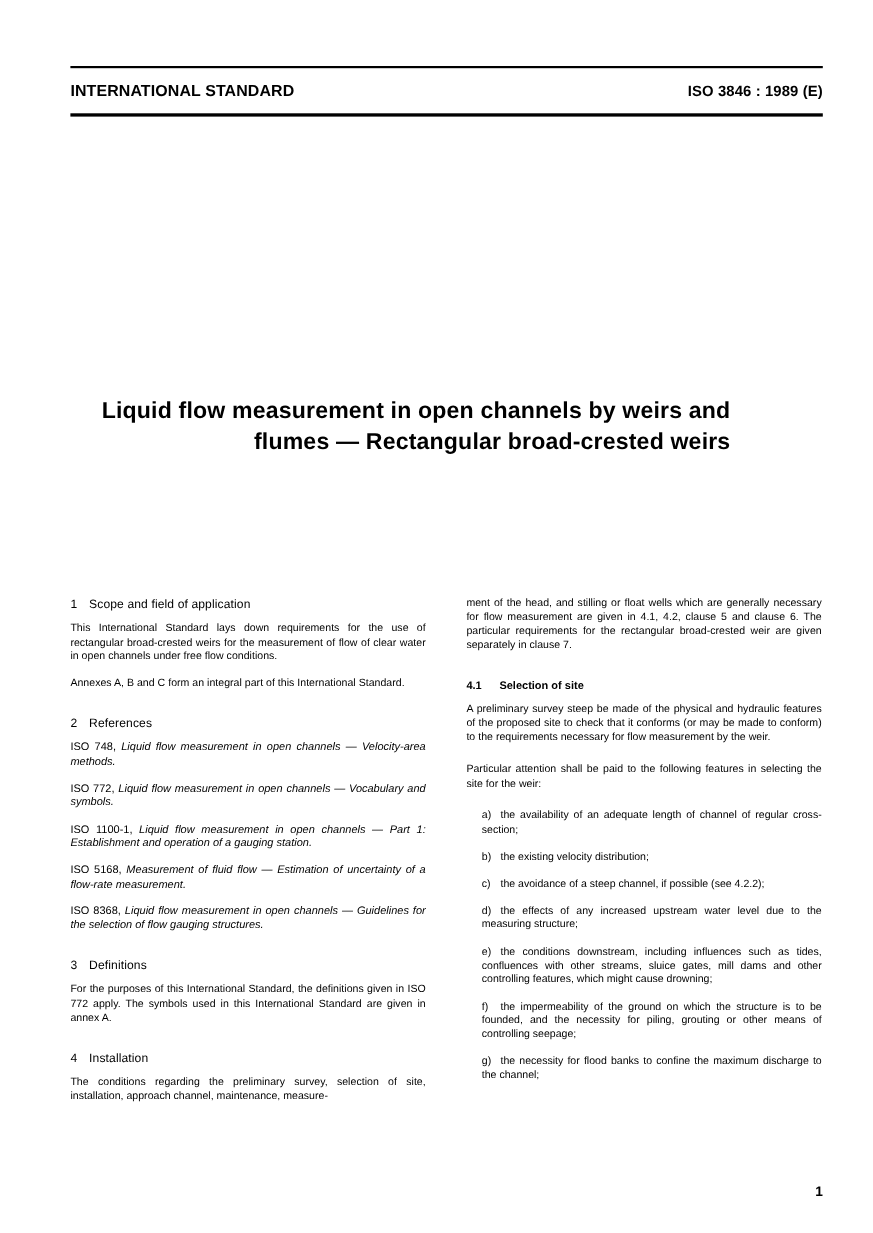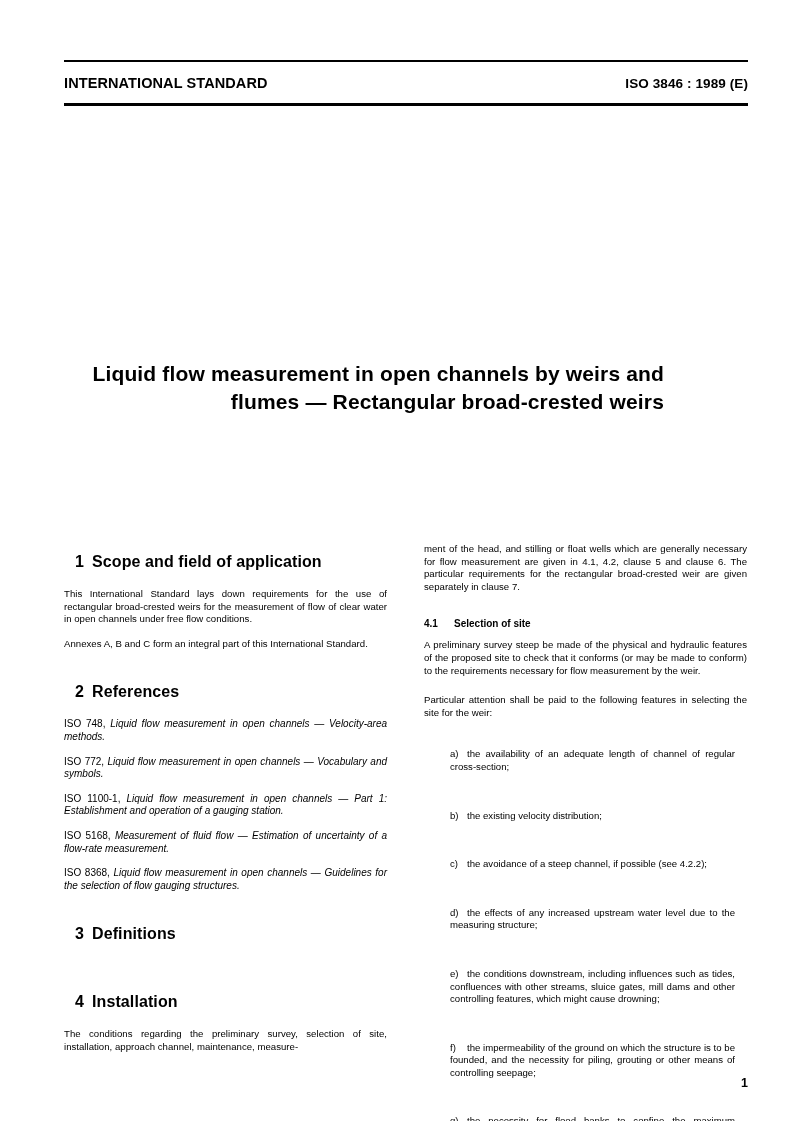--- a/index.html
+++ b/index.html
@@ -77,23 +77,23 @@
     top: 543px;
     width: 684px;
     display: flex;
     gap: 37px;
   }
   .col {
     width: 323px;
   }
 
   h2.sec {
-    font-size: 16px;
-    font-weight: bold;
-    margin: 11px;
+    font-size: 11px;
+    font-weight: normal;
+    margin: 0;
     padding: 0;
     line-height: 15px;
     letter-spacing: 0.1px;
   }
   h2.sec .num {
     display: inline-block;
     width: 17px;
   }
   h3.subsec {
     font-size: 10px;
@@ -121,21 +121,21 @@
     margin: 0;
     padding: 0;
     text-align: justify;
   }
   p.ref i {
     font-style: italic;
   }
   p.listitem {
     font-size: 9.6px;
     line-height: 12.6px;
-    margin: 12px;
+    margin: 0;
     padding: 0 0 0 14px;
     text-align: justify;
   }
   p.listitem .marker {
     display: inline-block;
     width: 17px;
   }
   .gap-md { height: 12px; }
   .gap-lg { height: 17px; }
   .gap-xl { height: 23px; }
@@ -194,20 +194,21 @@
       <p class="ref"><span>ISO 5168,</span> <i>Measurement of fluid flow — Estimation of uncertainty of a flow-rate measurement.</i></p>
       <div class="gap-md"></div>
       <p class="ref"><span>ISO 8368,</span> <i>Liquid flow measurement in open channels — Guidelines for the selection of flow gauging structures.</i></p>
 
       <div class="gap-xl"></div>
 
       <h2 class="sec">
         <span class="num">3</span><span>Definitions</span>
       </h2>
       <div class="gap-hd"></div>
+      <p class="body">For the purposes of this International Standard, the definitions given in ISO 772 apply. The symbols used in this International Standard are given in annex A.</p>
 
       <div class="gap-xl"></div>
 
       <h2 class="sec">
         <span class="num">4</span><span>Installation</span>
       </h2>
       <div class="gap-hd"></div>
       <p class="body">The conditions regarding the preliminary survey, selection of site, installation, approach channel, maintenance, measure-</p>
 
     </div>

